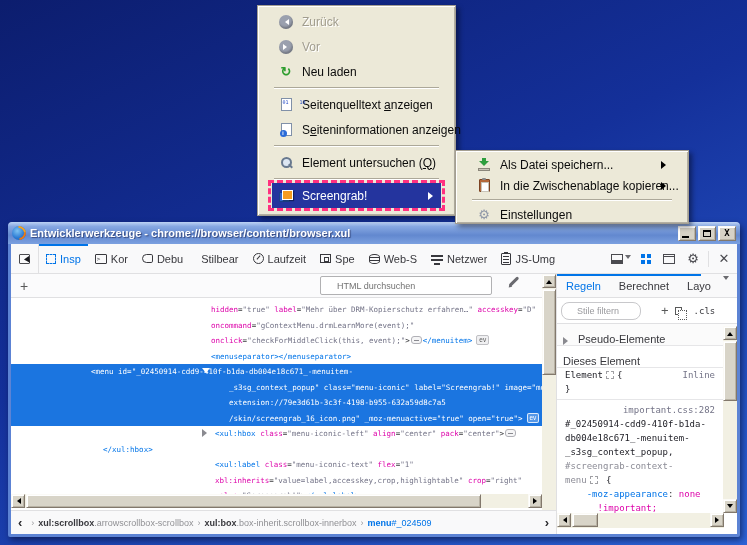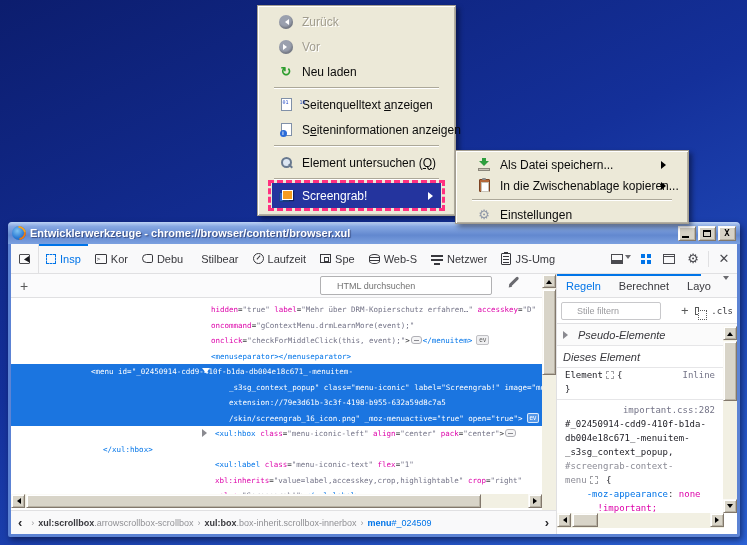--- a/index.html
+++ b/index.html
@@ -178,29 +178,29 @@
 
   
   #sidebar{position:absolute;left:545px;top:30px;right:0;bottom:0;background:#fff;border-left:1px solid #e0e0e2;}
   #sidebar-tabs{position:absolute;left:0;top:0;right:0;height:24px;background:#f9f9fa;border-bottom:1px solid #e0e0e2;
     display:flex;align-items:center;}
   #sidebar-tabs::before{content:"";position:absolute;left:0;top:0;width:144px;height:2px;background:#0074e8;}
   .sb-tab{padding:0 9px;color:#38383d;}
   .sb-tab.active{color:#0074e8;}
   #sb-tab-caret{margin-left:auto;margin-right:8px;}
   #rules-toolbar{position:absolute;left:0;top:24px;right:0;height:26px;border-bottom:1px solid #e0e0e2;display:flex;align-items:center;padding:0 4px;gap:6px;}
-  #rules-filter{width:100px;height:18px;border:1px solid #c8c8cb;border-radius:2px;font-size:9px;padding:0 3px 0 15px;color:#38383d;font-family:"Liberation Sans",sans-serif;}
+  #rules-filter{width:80px;height:18px;border:1px solid #c8c8cb;border-radius:8px;font-size:9px;padding:0 3px 0 15px;color:#38383d;font-family:"Liberation Sans",sans-serif;}
   #rules-filter::placeholder{color:#9a9a9e;}
   .ic-filter-icon{position:absolute;left:8px;top:33px;width:0;height:0;border:4px solid transparent;border-top:4px solid #a0a0a4;}
   .ic-filter-icon::after{content:"";position:absolute;left:-1px;top:-1px;width:2px;height:6px;background:#a0a0a4;}
   #rules-add{font-size:13px;color:#585959;margin-left:14px;}
   .ic-copy-rules-icon{width:7px;height:8px;border:1px solid #585959;position:relative;}
   .ic-copy-rules-icon::after{content:"";position:absolute;left:2px;top:2px;width:7px;height:8px;border:1px dotted #585959;background:#fff;}
   #rules-cls{font-family:"DejaVu Sans Mono",monospace;font-size:9px;color:#38383d;margin-left:6px;}
-  .rv-row{position:absolute;left:0;right:0;display:flex;align-items:center;font-size:11px;color:#38383d;padding:0 6px;background:#fbfbfb;border-bottom:1px solid #e6e6e8;font-style:italic;}
+  .rv-row{position:absolute;left:0;right:0;display:flex;align-items:flex-end;font-size:11px;color:#38383d;padding:0 6px;background:#fbfbfb;border-bottom:1px solid #e6e6e8;}
   #pseudo-row{top:50px;height:22px;}
   #this-el-row{top:72px;height:22px;background:#fff;}
   .disc{width:0;height:0;border:4px solid transparent;border-left:5px solid #8a8a90;margin-right:6px;}
   #rules-list{position:absolute;left:0;top:94px;right:0;bottom:15px;overflow:hidden;
     font-family:"DejaVu Sans Mono",monospace;font-size:9px;line-height:14px;color:#393a3d;}
   .rule-line{white-space:pre;padding:0 8px;position:relative;}
   .rule-loc{color:#737387;text-align:right;padding-right:22px;}
   .rule-divider{border-top:1px solid #e6e6e8;margin:3px 0;}
   .sel-matched{color:#23232a;}
   .sel-un{color:#8c8c96;}

